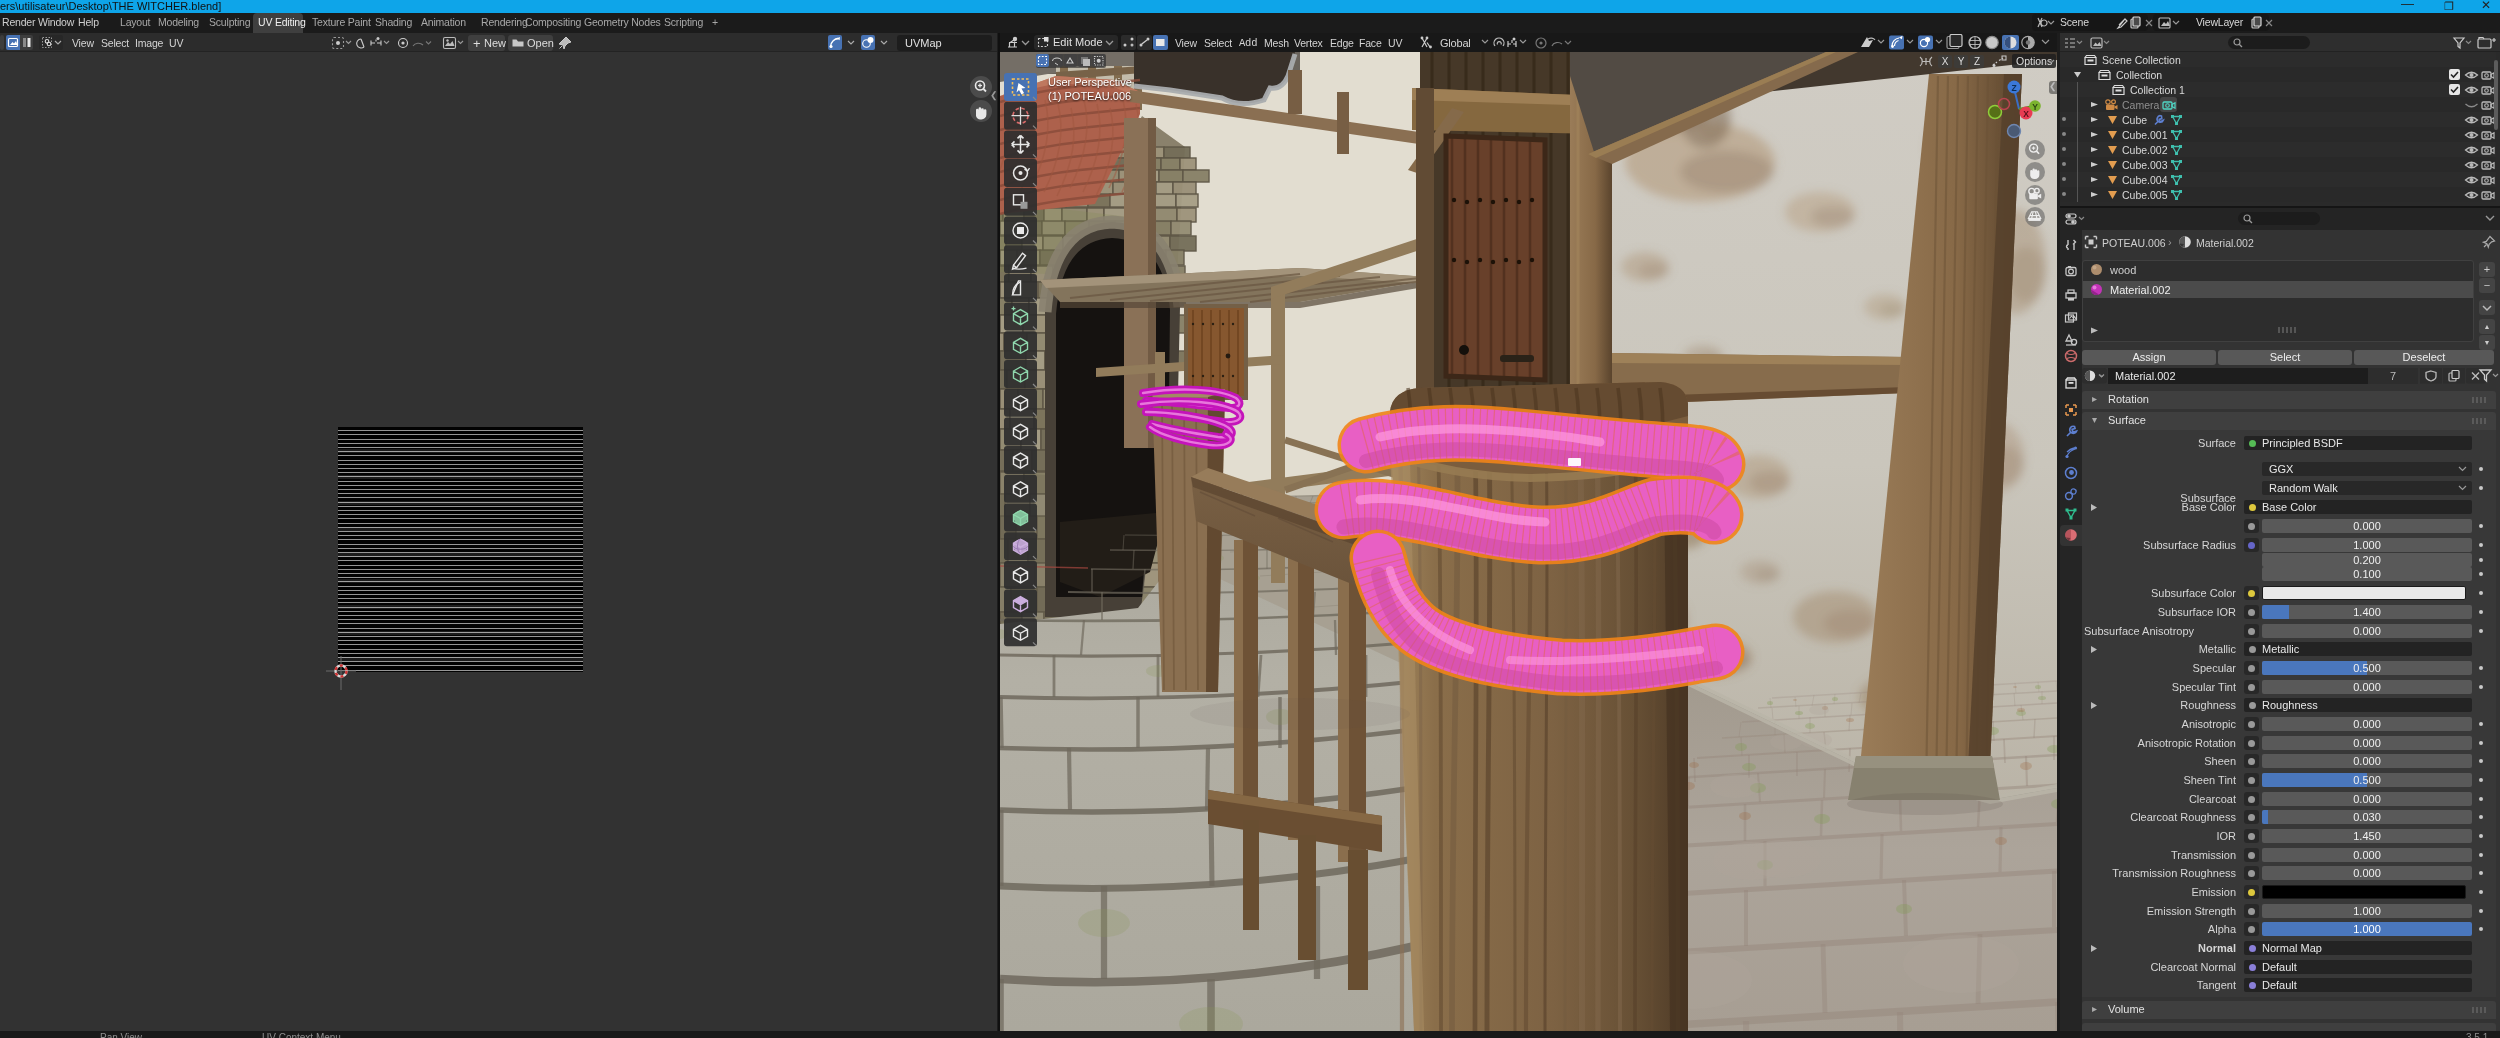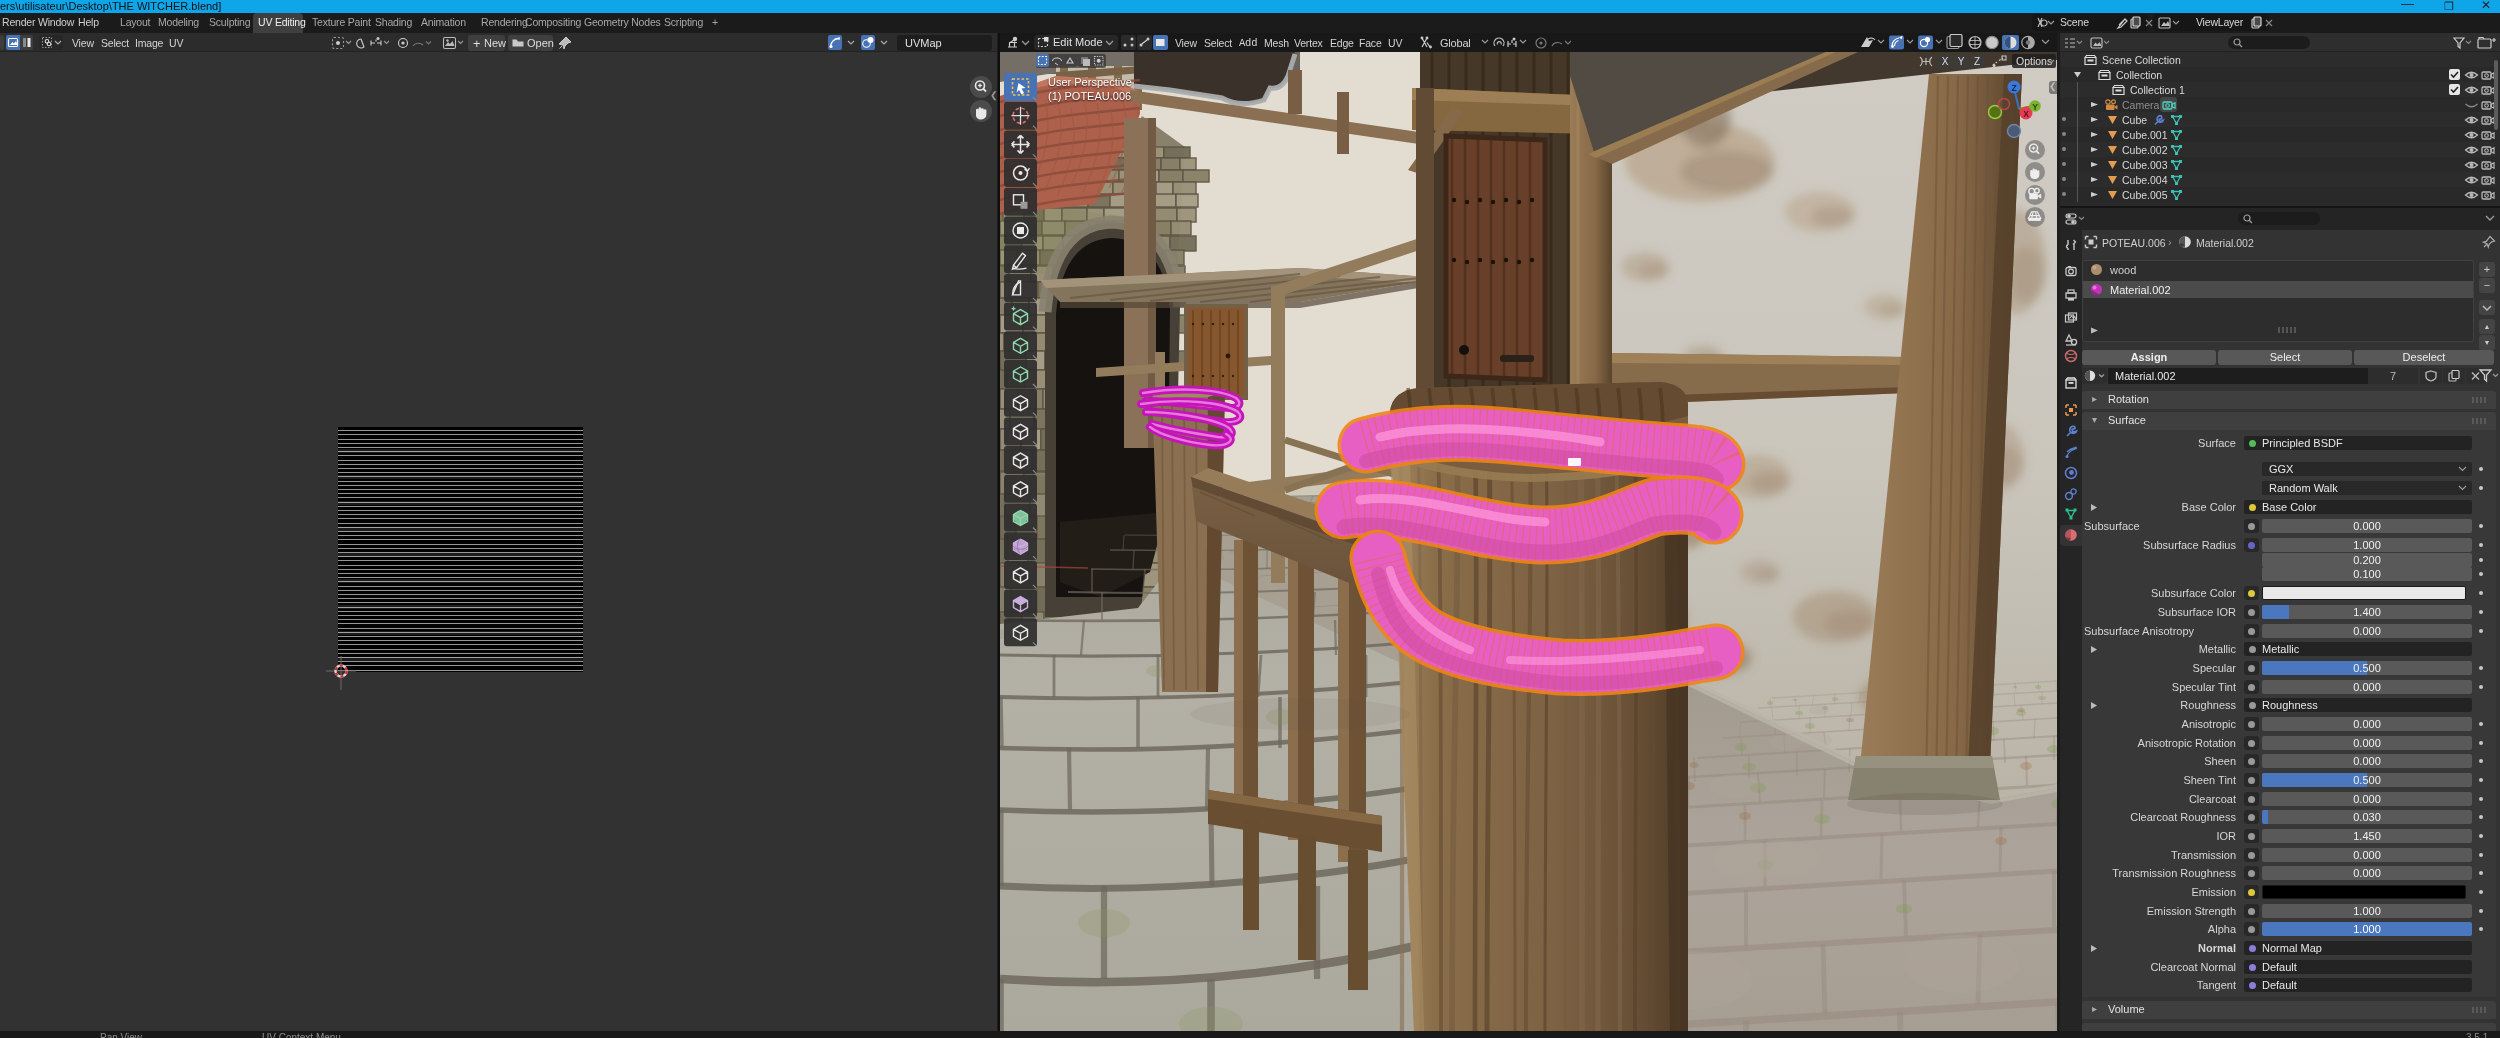--- a/index.html
+++ b/index.html
@@ -1628,21 +1628,21 @@
 <div style="position:absolute;left:2278px;top:327px;width:18px;height:6px;background:repeating-linear-gradient(90deg,#555 0 2px,transparent 2px 4px);"></div>
 <div style="position:absolute;left:2479px;top:262px;width:16px;height:15px;background:#444;border-radius:3px;color:#ccc;text-align:center;font-size:11px;line-height:15px;">+</div>
 <div style="position:absolute;left:2479px;top:278px;width:16px;height:15px;background:#444;border-radius:3px;color:#ccc;text-align:center;font-size:11px;line-height:15px;">−</div>
 <div style="position:absolute;left:2479px;top:300px;width:16px;height:15px;background:#444;border-radius:3px;">
     <svg width="16" height="15" style="position:absolute;left:0;top:0">
       <path d="M4 6 l4 4 4-4" stroke="#bbb" fill="none" stroke-width="1.5"></path>
     </svg>
   </div>
 <div style="position:absolute;left:2479px;top:319px;width:16px;height:15px;background:#444;border-radius:3px;color:#ccc;text-align:center;font-size:7px;line-height:15px;">▲</div>
 <div style="position:absolute;left:2479px;top:335px;width:16px;height:15px;background:#444;border-radius:3px;color:#ccc;text-align:center;font-size:7px;line-height:15px;">▼</div>
-<div style="position:absolute;left:2082px;top:350px;width:134px;height:15px;background:#585858;border-radius:3px;color:#eee;text-align:center;font-weight:bold;"><span style="position:relative;top:1px">Assign</span></div>
+<div style="position:absolute;left:2082px;top:350px;width:134px;height:15px;background:#585858;border-radius:3px;color:#eee;text-align:center;"><span style="position:relative;top:1px">Assign</span></div>
 <div style="position:absolute;left:2218px;top:350px;width:134px;height:15px;background:#585858;border-radius:3px;color:#eee;text-align:center;"><span style="position:relative;top:1px">Select</span></div>
 <div style="position:absolute;left:2354px;top:350px;width:140px;height:15px;background:#585858;border-radius:3px;color:#eee;text-align:center;"><span style="position:relative;top:1px">Deselect</span></div>
 <svg class="a" style="left:2082px;top:368px" width="25" height="16" viewBox="0 0 25 16">
     <rect x="0" y="0" width="25" height="15.5" rx="3" fill="#2d2d2d"></rect>
     <circle cx="8" cy="7.7" r="5.2" fill="#ddd"></circle>
     <path d="M8 2.5 a5.2 5.2 0 0 0 0 10.4z" fill="#555"></path>
     <path d="M18 6 l3 3 -1.5 0 0 0z" fill="#999"></path>
     <path d="M17 6.5 l2.5 2.5 2.5-2.5" stroke="#999" fill="none" stroke-width="1.2"></path>
   </svg>
 <div style="position:absolute;left:2108px;top:368px;width:260px;height:16px;background:#1d1d1d;border-radius:0;color:#e8e8e8;">
@@ -1699,21 +1699,21 @@
   </div>
 <div style="position:absolute;left:2479px;top:486px;width:4px;height:4px;background:#c9c9c9;border-radius:50%;"></div>
 <div style="position:absolute;left:2084px;top:501px;width:152px;text-align:right;color:#d6d6d6;white-space:nowrap;">Base Color</div>
 <svg class="a" style="left:2090px;top:503px" width="9" height="9">
     <path d="M1 1 l6 3.5 -6 3.5z" fill="#bbb"></path>
   </svg>
 <div style="position:absolute;left:2244px;top:500px;width:228px;height:14px;background:#232323;border-radius:2px;color:#e8e8e8;">
     <div style="position:absolute;left:5px;top:3.5px;width:7px;height:7px;border-radius:50%;background:#ddc83d"></div>
     <span style="position:absolute;left:18px;top:1px">Base Color</span>
   </div>
-<div style="position:absolute;left:2084px;top:520px;width:152px;color:#d6d6d6;white-space:nowrap;">Subsurface</div>
+<div style="position:absolute;left:2084px;top:492px;width:152px;text-align:right;color:#d6d6d6;white-space:nowrap;">Subsurface</div>
 <div style="position:absolute;left:2244px;top:519px;width:15px;height:14px;background:#282828;border-radius:3px;">
     <div style="position:absolute;left:4px;top:3.5px;width:7px;height:7px;border-radius:50%;background:#999"></div>
   </div>
 <div style="position:absolute;left:2262px;top:519px;width:210px;height:14px;background:#595959;border-radius:2px;color:#f0f0f0;text-align:center;"><span style="position:relative;top:1px">0.000</span></div>
 <div style="position:absolute;left:2479px;top:524px;width:4px;height:4px;background:#c9c9c9;border-radius:50%;"></div>
 <div style="position:absolute;left:2084px;top:539px;width:152px;text-align:right;color:#d6d6d6;white-space:nowrap;">Subsurface Radius</div>
 <div style="position:absolute;left:2244px;top:538px;width:15px;height:14px;background:#282828;border-radius:3px;">
     <div style="position:absolute;left:4px;top:3.5px;width:7px;height:7px;border-radius:50%;background:#6565c8"></div>
   </div>
 <div style="position:absolute;left:2262px;top:538px;width:210px;height:14px;background:#595959;border-radius:2px;color:#f0f0f0;text-align:center;"><span style="position:relative;top:1px">1.000</span></div>

